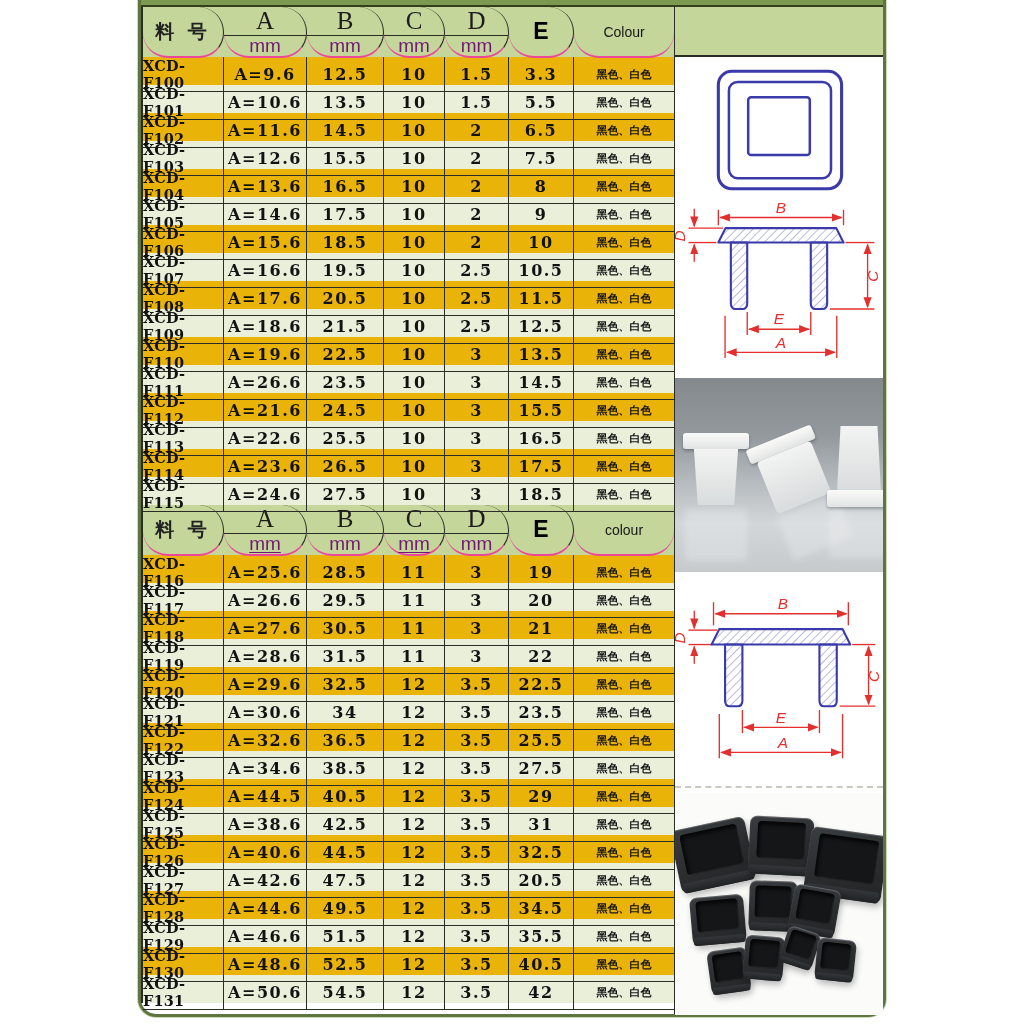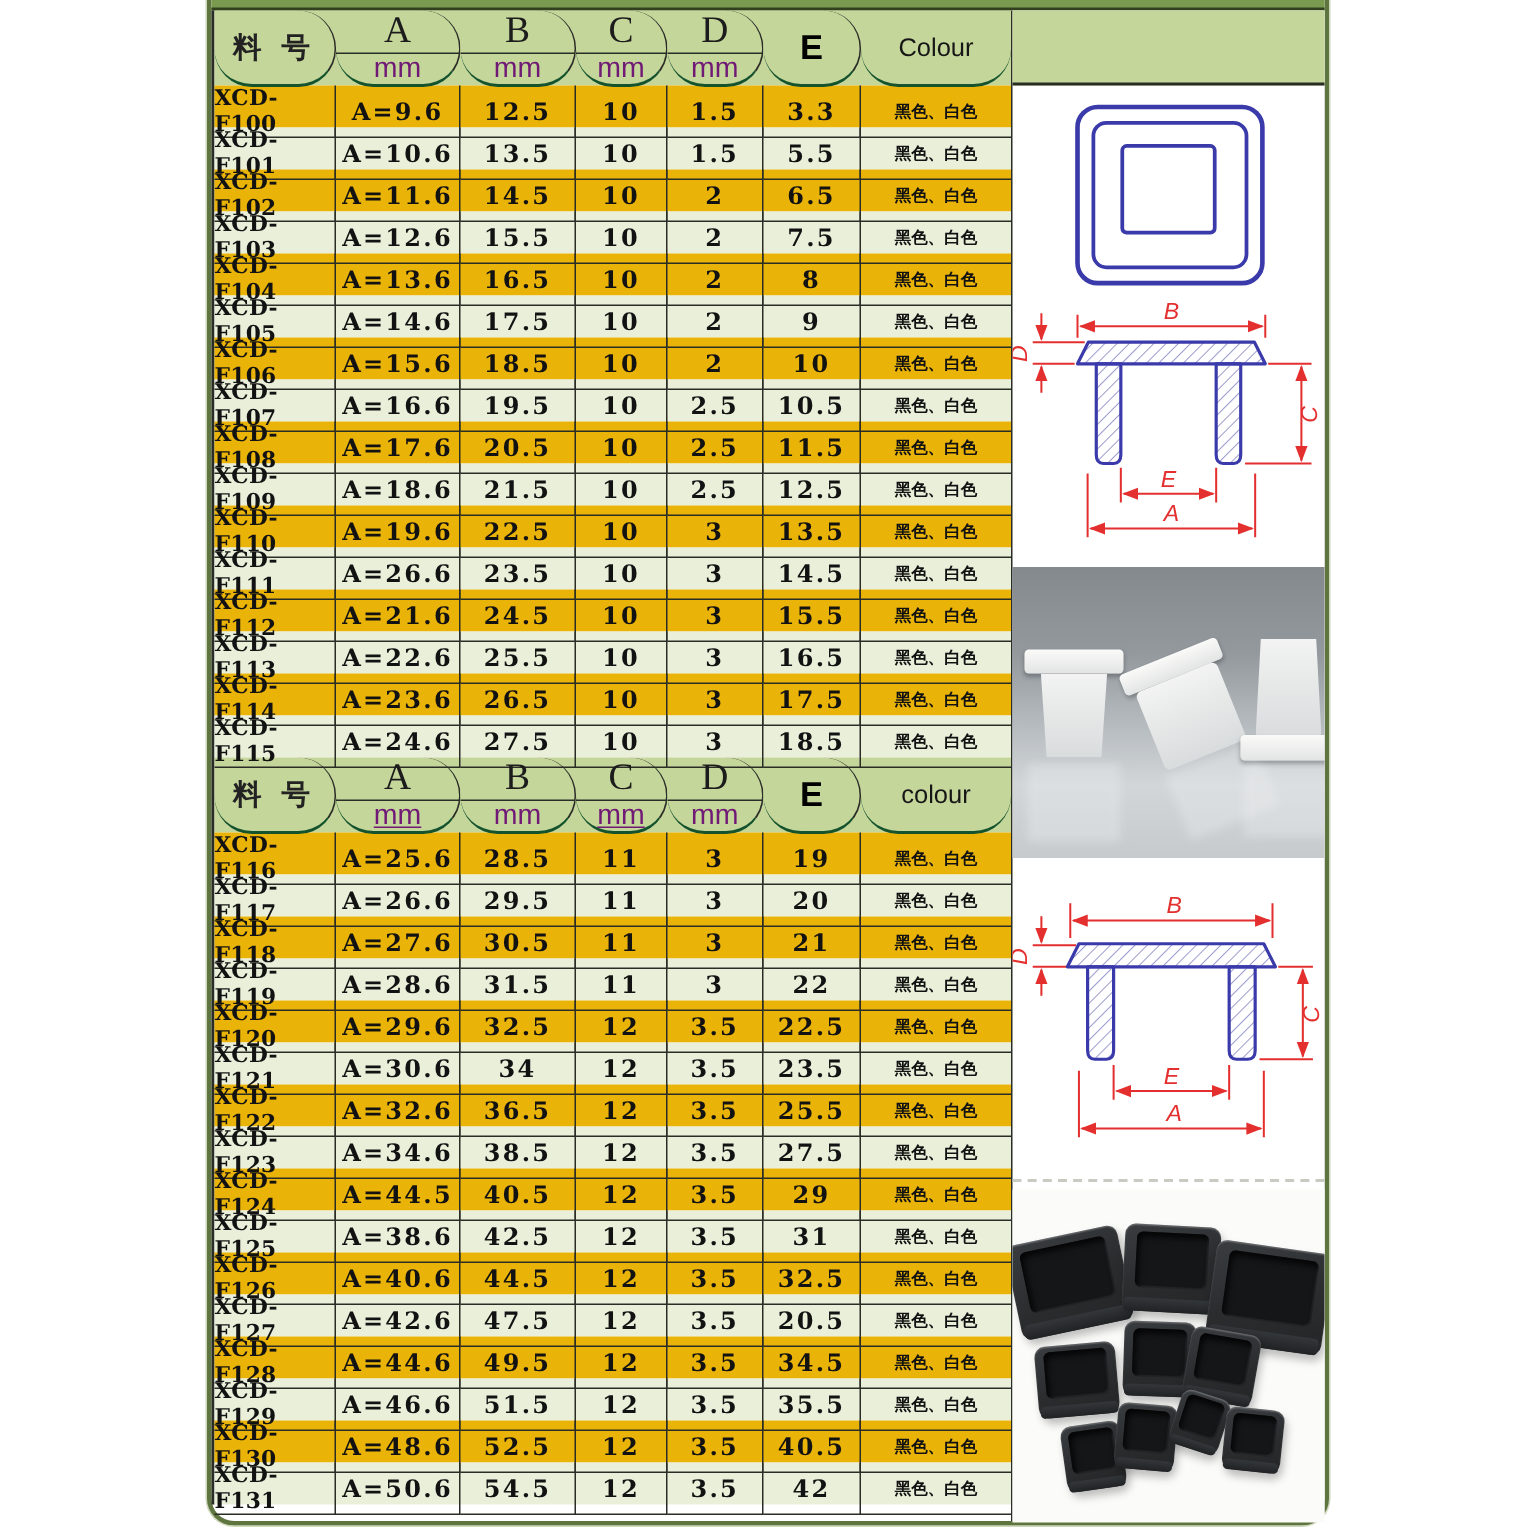--- a/index.html
+++ b/index.html
@@ -9,32 +9,32 @@
   .sheet{position:absolute;left:138px;top:0;width:748px;height:1017px;box-sizing:border-box;
          border:3px solid #5e7540;border-top:none;border-radius:0 0 18px 18px;background:#fff;
          box-shadow:0 0 0 1px #cfd8bc;}
   .band{position:absolute;left:0;top:0;width:100%;height:7px;background:#7a9a50;
         border-bottom:2px solid #32401e;box-sizing:border-box;}
   .content{position:absolute;left:0;top:7px;right:0;bottom:0;}
   
   .table{position:absolute;left:0;top:0;width:533px;border-left:2px solid #2a2c26;box-sizing:border-box;}
   .thead{display:grid;grid-template-columns:81px 83px 77px 61px 64px 65px 100px;height:50px;
          background:#c5d69b;}
-  .hcell{border-right:1.5px solid #2a2c26;border-bottom:2px solid #14532d;box-sizing:border-box;
+  .hcell{border-right:1.5px solid #2a2c26;border-bottom:2px solid #ec4899;box-sizing:border-box;
          display:flex;align-items:center;justify-content:center;border-radius:25px;}
   .hcell.last{border-right:none;}
   .hsplit{display:flex;flex-direction:column;align-items:stretch;justify-content:flex-start;padding:0;}
   .hletter{height:28px;border-bottom:1.5px solid #2a2c26;display:flex;align-items:center;justify-content:center;
            font-family:"Liberation Serif",serif;font-size:25px;color:#1c1c1c;}
   .hmm{height:20px;display:flex;align-items:center;justify-content:center;
        font-size:19px;color:#701a75;}
   .hmm.u{text-decoration:underline;text-underline-offset:2px;}
   .hpart{font-size:19px;font-weight:bold;color:#222;letter-spacing:4px;}
   .hE{font-weight:bold;font-size:23px;color:#000;}
-  .hcolour{font-size:17px;color:#161616;}
+  .hcolour{font-size:14px;color:#161616;}
   .trow{display:grid;grid-template-columns:81px 83px 77px 61px 64px 65px 100px;height:28px;background:#eab308;}
   .trow.alt{background:#eaefda;}
   .cell{border-right:1.5px solid #2a2c26;border-bottom:1.8px solid #2a2c26;box-sizing:border-box;
         display:flex;align-items:center;justify-content:center;color:#121212;}
   .cell:last-child{border-right:none;}
   .pn{font-family:"DejaVu Serif",serif;font-weight:700;font-size:14.5px;letter-spacing:0.2px;}
   .val{font-family:"DejaVu Serif",serif;font-weight:700;font-size:16px;letter-spacing:1.5px;}
   .col{font-weight:700;font-size:11px;letter-spacing:0px;}
   
   .panel{position:absolute;left:533px;top:0;right:0;bottom:0;background:#fff;

